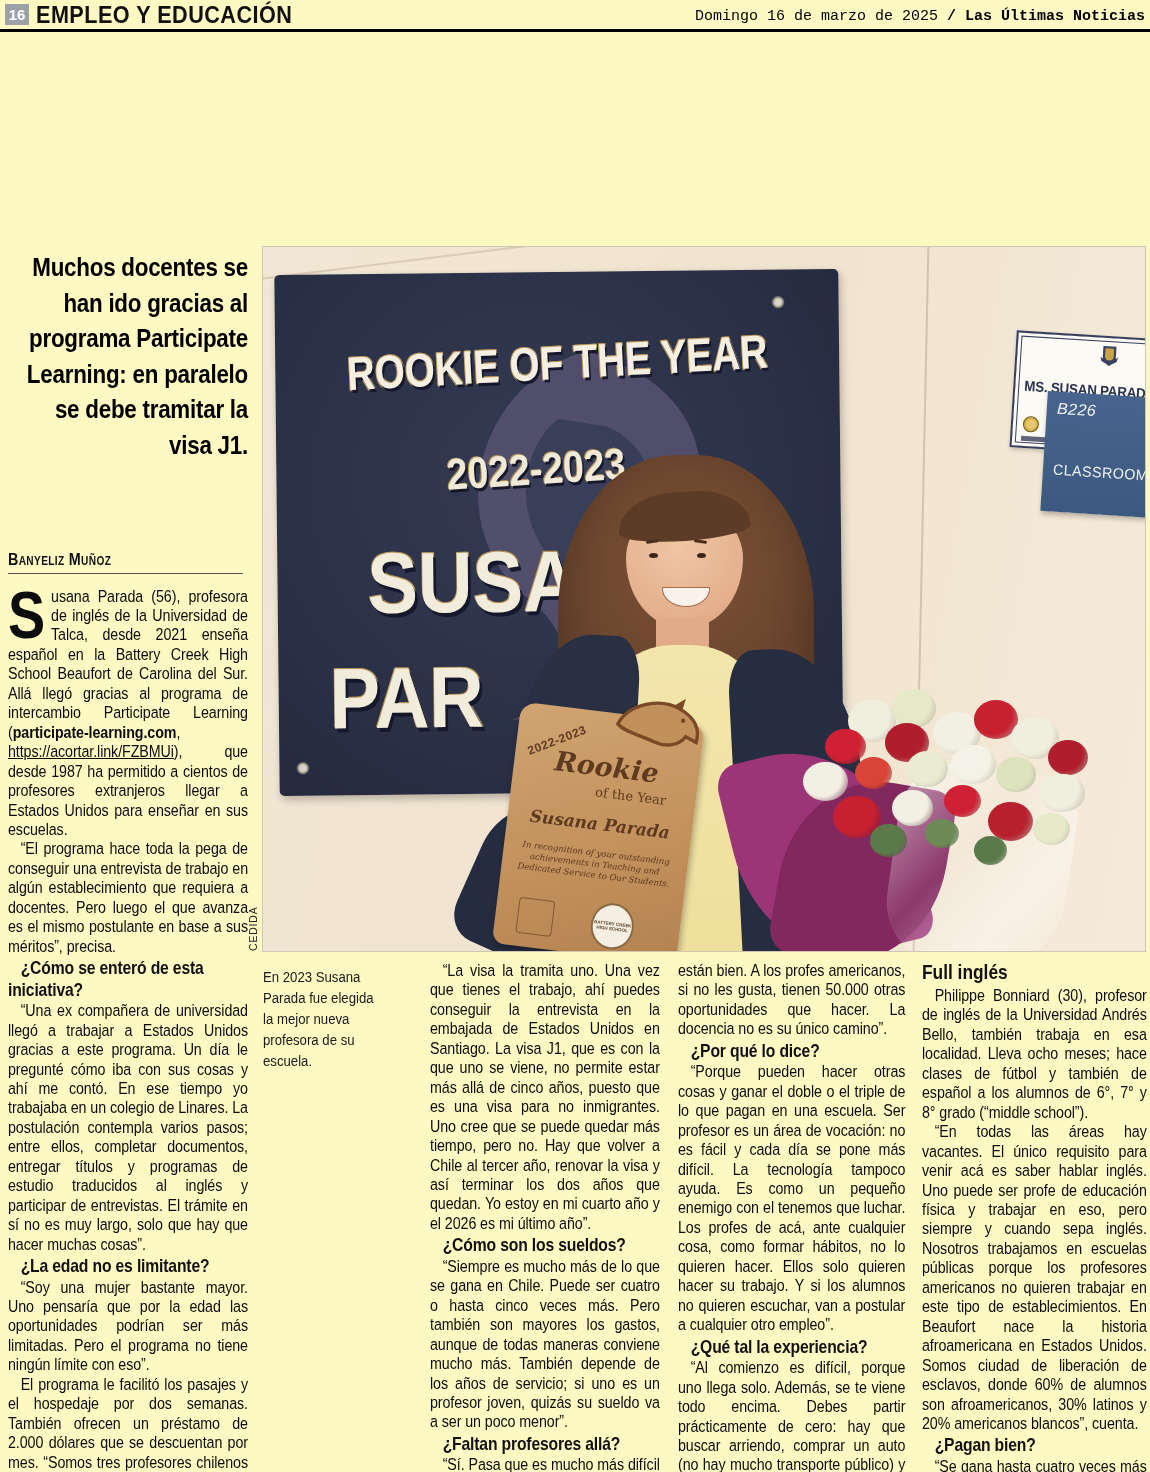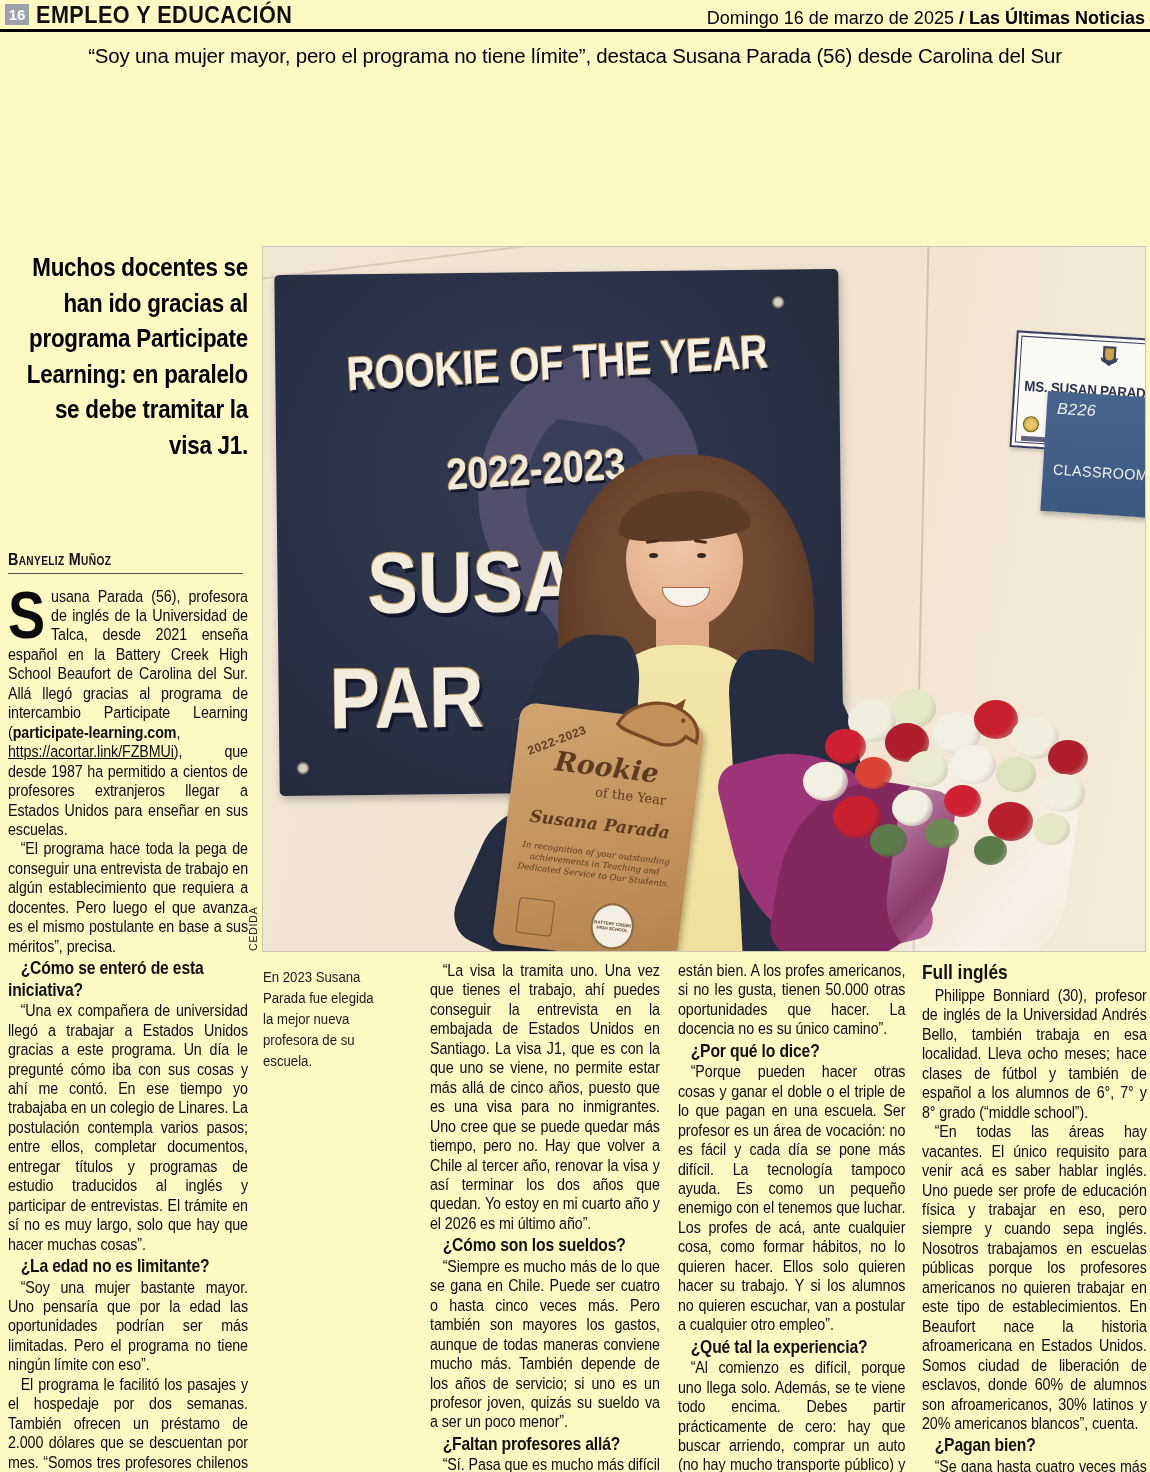--- a/index.html
+++ b/index.html
@@ -6,21 +6,21 @@
   .page{position:relative;width:1150px;height:1472px;background:#fef9c3;margin:0 auto;
         font-family:"Liberation Sans",sans-serif;color:#111;overflow:hidden;}
 
   
   .hdr{position:absolute;left:5px;top:2px;width:1140px;height:26px;}
   .hdr-rule{position:absolute;left:0;top:29px;width:1150px;height:3px;background:#000;}
   .pagenum{position:absolute;left:0;top:2px;width:24px;height:21px;background:#9aa1a7;
            color:#fff;font-weight:bold;font-size:15px;text-align:center;line-height:21px;}
   .section{position:absolute;left:31px;top:0;font-size:23px;font-weight:bold;letter-spacing:.5px;
            transform:scaleX(.94);transform-origin:0 50%;white-space:nowrap;}
-  .dateline{position:absolute;right:0;top:6px;font-size:18px;white-space:nowrap;color:#000;}
+  .dateline{position:absolute;right:0;top:6px;font-size:15px;white-space:nowrap;color:#000;font-family:Liberation Mono, monospace;}
   .dateline b{font-weight:bold;}
 
   
   .subhead{position:absolute;left:0;top:44px;width:1150px;text-align:center;font-size:20.5px;
            letter-spacing:-.2px;color:#000;}
   .headline{position:absolute;left:0;top:78px;width:1150px;text-align:center;font-weight:bold;
             line-height:74px;color:#000;}
   .headline .hl{display:block;white-space:nowrap;font-size:68px;letter-spacing:-2.5px;
                 transform:scaleX(.8);transform-origin:50% 50%;}
 
@@ -170,21 +170,20 @@
 
 <div class="page">
 
   <div class="hdr">
     <div class="pagenum">16</div>
     <div class="section">EMPLEO Y EDUCACIÓN</div>
     <div class="dateline"><span>Domingo 16 de marzo de 2025 </span><b>/ Las Últimas Noticias</b></div>
   </div>
   <div class="hdr-rule"></div>
 
-  <div class="subhead">“Soy una mujer mayor, pero el programa no tiene límite”, destaca Susana Parada (56) desde Carolina del Sur</div>
 
   <div class="leftcol">
     <div class="lede">Muchos docentes se han ido gracias al programa Participate Learning: en paralelo se debe tramitar la visa J1.</div>
     <div class="byline">Banyeliz Muñoz</div>
     <div class="body-blocks">
       <p class="blk-cont"><span class="dropcap">S</span><span>usana Parada (56), profesora de inglés de la Universidad de Talca, desde 2021 enseña español en la Battery Creek High School Beaufort de Carolina del Sur. Allá llegó gracias al programa de intercambio Participate Learning (</span><span class="boldlink">participate-learning.com</span><span>, </span><span class="ulink">https://acortar.link/FZBMUi</span><span>), que desde 1987 ha permitido a cientos de profesores extranjeros llegar a Estados Unidos para enseñar en sus escuelas.</span></p>
       <span><p class="blk-para">“El programa hace toda la pega de conseguir una entrevista de trabajo en algún establecimiento que requiera a docentes. Pero luego el que avanza es el mismo postulante en base a sus méritos”, precisa.</p><p class="blk-q">¿Cómo se enteró de esta iniciativa?</p><p class="blk-para">“Una ex compañera de universidad llegó a trabajar a Estados Unidos gracias a este programa. Un día le pregunté cómo iba con sus cosas y ahí me contó. En ese tiempo yo trabajaba en un colegio de Linares. La postulación contempla varios pasos; entre ellos, completar documentos, entregar títulos y programas de estudio traducidos al inglés y participar de entrevistas. El trámite en sí no es muy largo, solo que hay que hacer muchas cosas”.</p><p class="blk-q">¿La edad no es limitante?</p><p class="blk-para">“Soy una mujer bastante mayor. Uno pensaría que por la edad las oportunidades podrían ser más limitadas. Pero el programa no tiene ningún límite con eso”.</p><p class="blk-para">El programa le facilitó los pasajes y el hospedaje por dos semanas. También ofrecen un préstamo de 2.000 dólares que se descuentan por mes. “Somos tres profesores chilenos que estamos por este programa en esta localidad, pero hay bastantes colegas en Virginia y Carolina Norte. Ahora los chilenos se están enterando más de este programa, por eso yo creo que llegan y postulan más”.</p></span>
     </div>
   </div>
 

